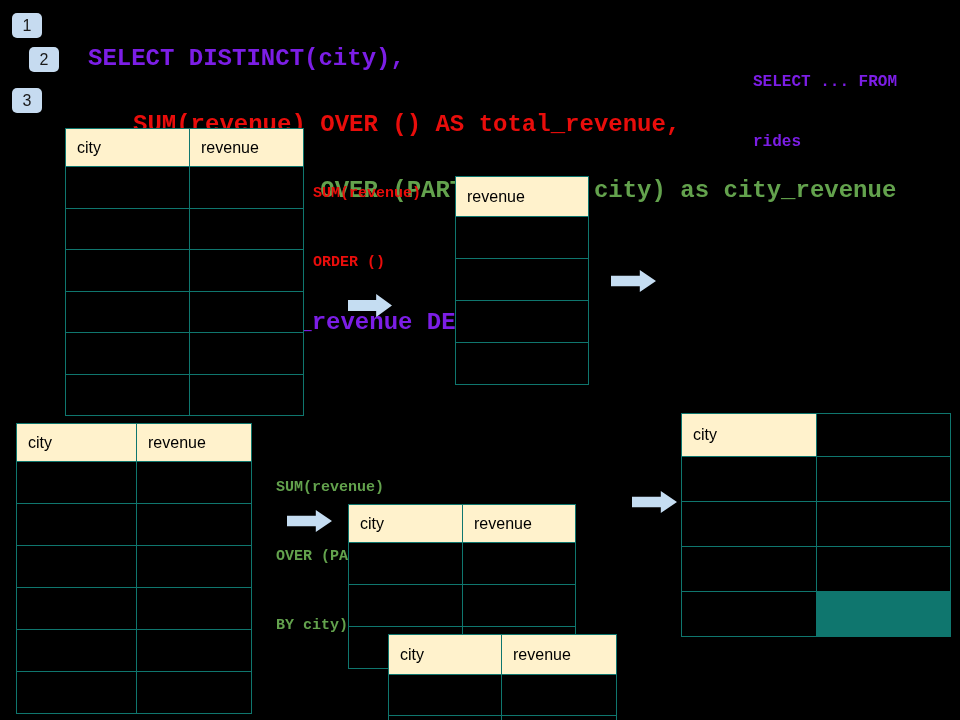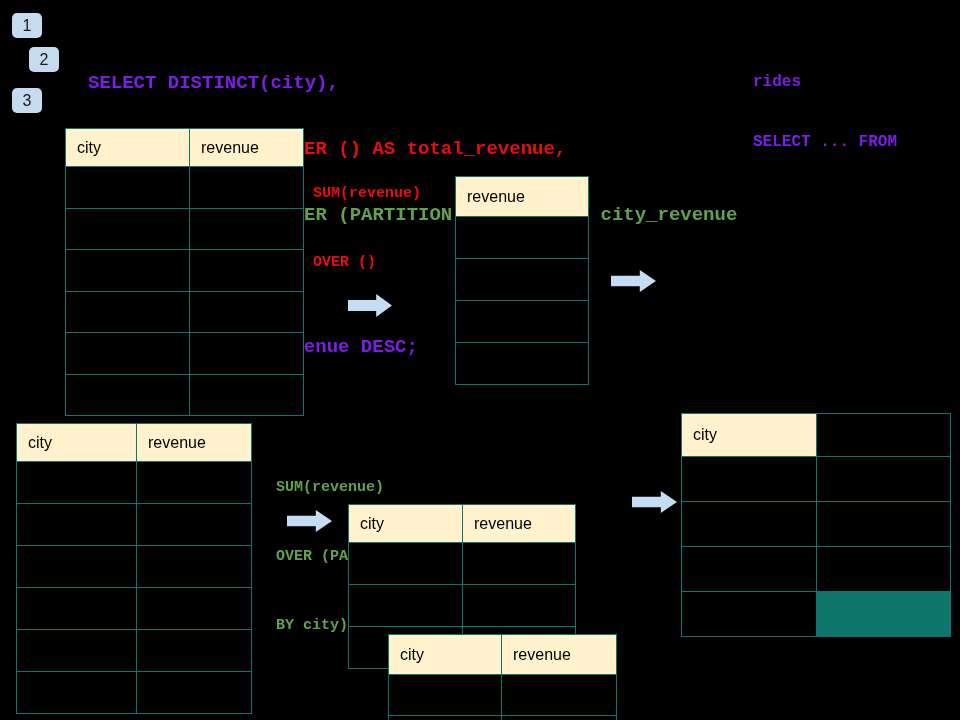--- a/index.html
+++ b/index.html
@@ -8,23 +8,23 @@
 
   
   .badge{position:absolute;width:30px;height:25px;background:#c6dbf0;border-radius:5px;
          display:flex;align-items:center;justify-content:center;
          font-size:16px;color:#1a1a1a;}
   .badge1{left:12px;top:13px}
   .badge2{left:29px;top:47px}
   .badge3{left:12px;top:88px}
 
   
-  .code{position:absolute;left:88px;top:28px;
+  .code{position:absolute;left:88px;top:4px;
         font-family:"Liberation Mono",monospace;font-weight:bold;
-        font-size:19px;line-height:22px;white-space:pre;}
+        font-size:24px;line-height:22px;white-space:pre;}
   .code .ind2{margin-left:45px}
   .code .ind1{margin-left:22px}
   .purple{color:#7c1ee6}
   .red{color:#e90d0b}
   .green{color:#63a24d}
 
   .sidenote{position:absolute;left:753px;top:32px;
         font-family:"Liberation Mono",monospace;font-weight:bold;
         font-size:16px;line-height:20px;white-space:pre;}
 
@@ -72,27 +72,27 @@
 
   <div class="code">
     <div class="purple">SELECT DISTINCT(city),</div>
     <div class="red ind2">SUM(revenue) OVER () AS total_revenue,</div>
     <div class="green ind2">SUM(revenue) OVER (PARTITION BY city) as city_revenue</div>
     <div class="purple ind1">FROM rides</div>
     <div class="purple ind1">ORDER by city_revenue DESC;</div>
   </div>
 
   <div class="sidenote purple">
+    <div>SELECT ... FROM</div>
     <div>rides</div>
-    <div>SELECT ... FROM</div>
   </div>
 
   <div class="winlabel red label-total">
     <div>SUM(revenue)</div>
-    <div>OVER ()</div>
+    <div>ORDER ()</div>
   </div>
   <div class="winlabel green label-partition">
     <div>SUM(revenue)</div>
     <div>OVER (PARTITION</div>
     <div>BY city)</div>
   </div>
 
   <div class="tbl tbl-source-top">
     <div class="hcell">city</div>
     <div class="hcell">revenue</div>

